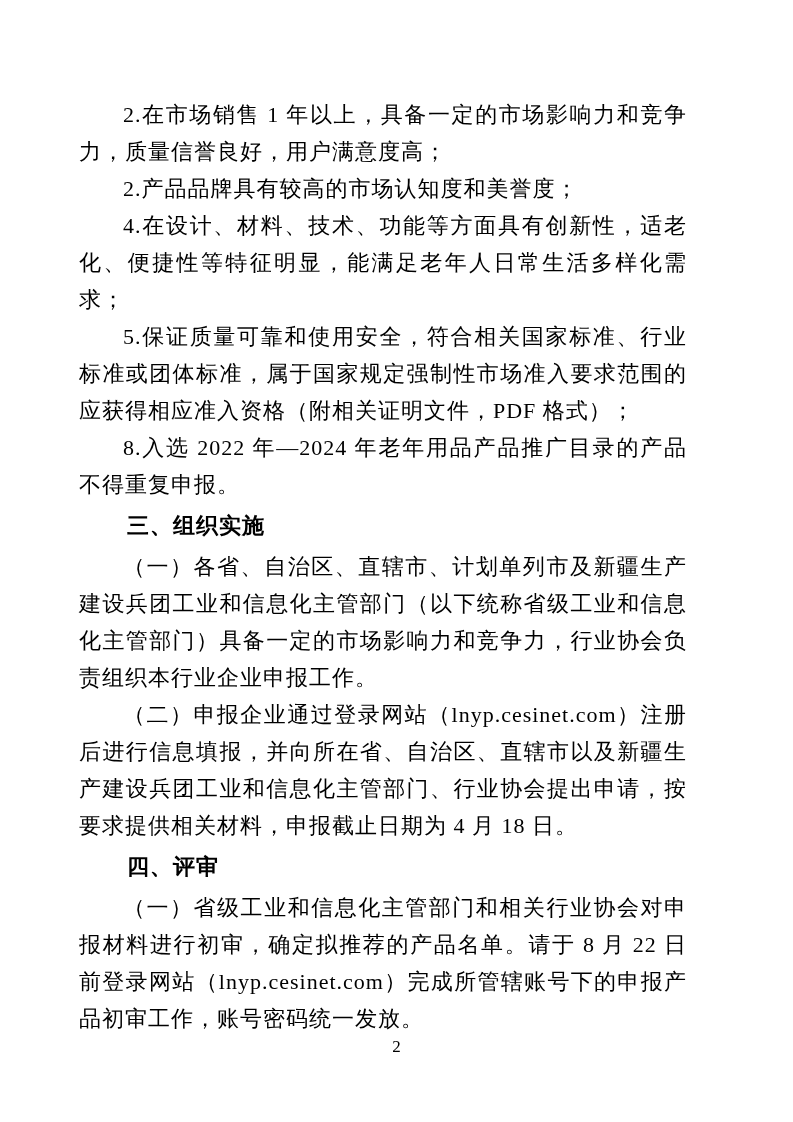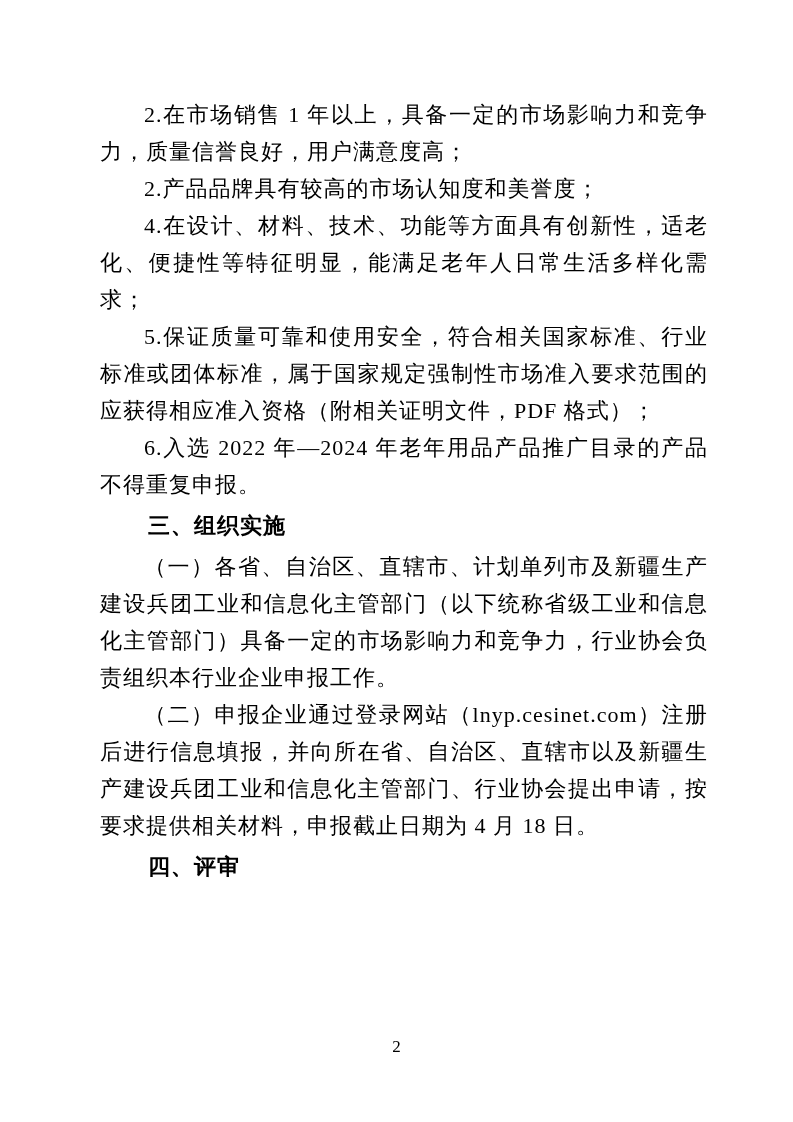--- a/index.html
+++ b/index.html
@@ -11,21 +11,21 @@
     position: relative;
     width: 793px;
     height: 1122px;
     background: #ffffff;
     overflow: hidden;
     color: #000000;
     font-family: "Liberation Serif", "DejaVu Serif", serif;
   }
   .doc-body {
     position: absolute;
-    left: 100px;
+    left: 79px;
     top: 96px;
     width: 608px;
   }
   .doc-body p.body-para {
     margin: 0;
     font-size: 22px;
     line-height: 37px;
     letter-spacing: 1px;
     text-align: justify;
     text-indent: 2em;
@@ -54,20 +54,21 @@
 </style>
 </head>
 <body>
 
 <div class="page">
   <div class="doc-body" id="doc-body">
       <p class="body-para">2.在市场销售 1 年以上，具备一定的市场影响力和竞争力，质量信誉良好，用户满意度高；</p>
       <p class="body-para">2.产品品牌具有较高的市场认知度和美誉度；</p>
       <p class="body-para">4.在设计、材料、技术、功能等方面具有创新性，适老化、便捷性等特征明显，能满足老年人日常生活多样化需求；</p>
       <p class="body-para">5.保证质量可靠和使用安全，符合相关国家标准、行业标准或团体标准，属于国家规定强制性市场准入要求范围的应获得相应准入资格（附相关证明文件，PDF 格式）；</p>
-      <p class="body-para">6.入选 2022 年—2024 年老年用品产品推广目录的产品不得重复申报。</p>
+      <p class="body-para">8.入选 2022 年—2024 年老年用品产品推广目录的产品不得重复申报。</p>
       <h2 class="section-heading">三、组织实施</h2>
       <p class="body-para">（一）各省、自治区、直辖市、计划单列市及新疆生产建设兵团工业和信息化主管部门（以下统称省级工业和信息化主管部门）具备一定的市场影响力和竞争力，行业协会负责组织本行业企业申报工作。</p>
       <p class="body-para">（二）申报企业通过登录网站（lnyp.cesinet.com）注册后进行信息填报，并向所在省、自治区、直辖市以及新疆生产建设兵团工业和信息化主管部门、行业协会提出申请，按要求提供相关材料，申报截止日期为 4 月 18 日。</p>
       <h2 class="section-heading">四、评审</h2>
+      <p class="body-para">（一）省级工业和信息化主管部门和相关行业协会对申报材料进行初审，确定拟推荐的产品名单。请于 8 月 22 日前登录网站（lnyp.cesinet.com）完成所管辖账号下的申报产品初审工作，账号密码统一发放。</p>
     </div>
   <div class="page-number">2</div>
 </div>
 
 </body></html>

